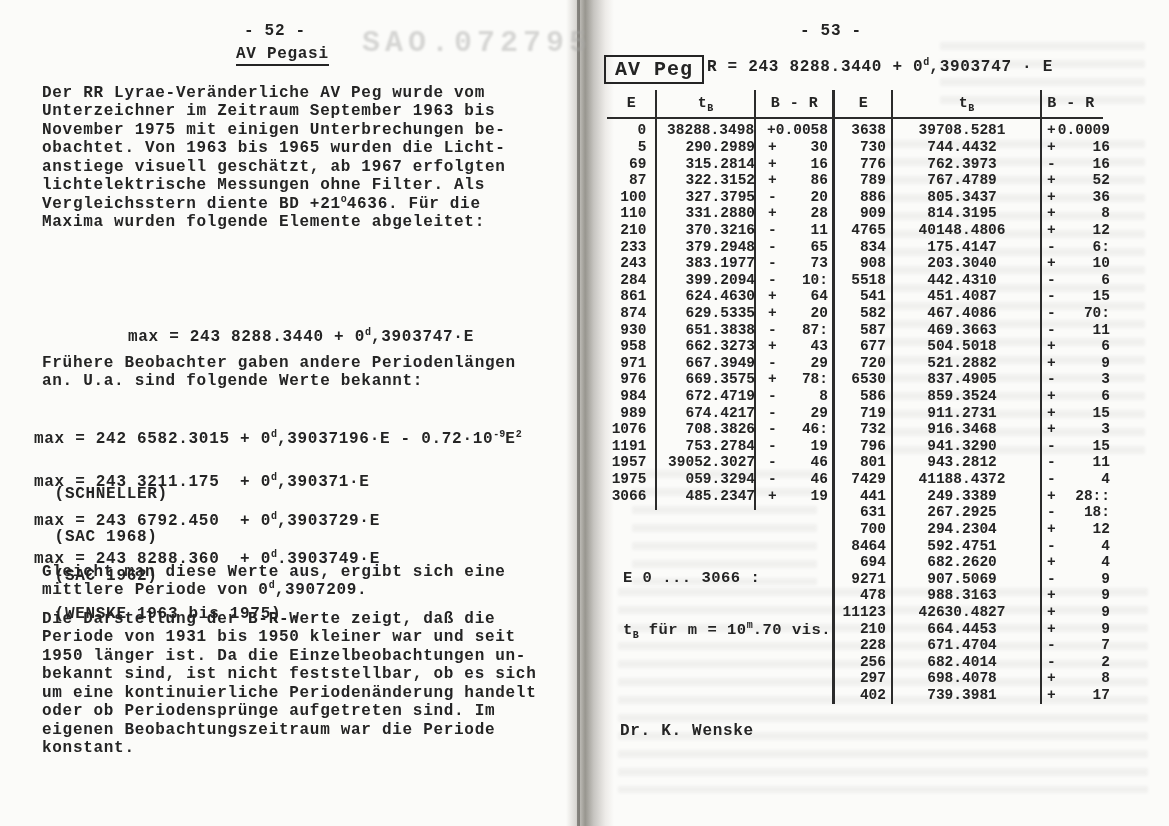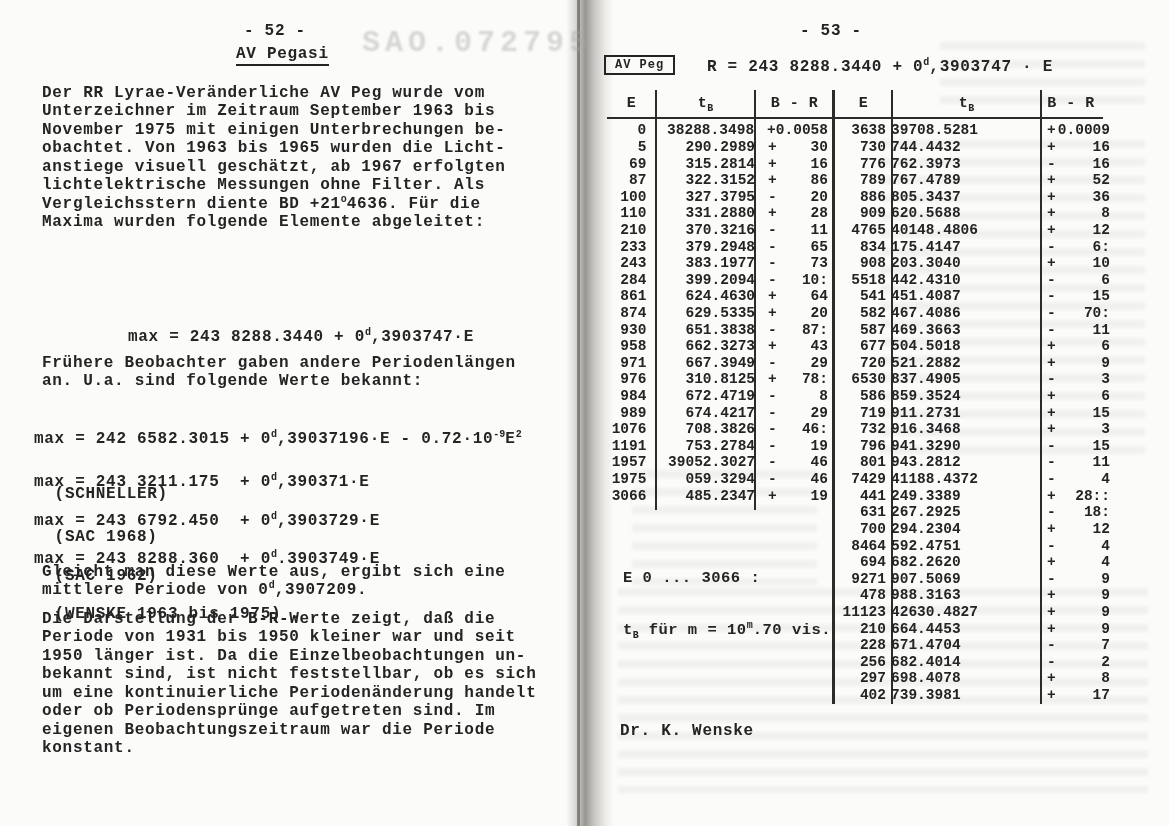--- a/index.html
+++ b/index.html
@@ -11,29 +11,29 @@
   sub{font-size:10px;letter-spacing:0;vertical-align:sub;line-height:0;}
   .underline{border-bottom:2px solid #242424;padding-bottom:1px;}
   .gutter{left:566px;top:0;width:48px;height:826px;
     background:linear-gradient(to right,rgba(215,213,209,0) 0%,#dbd9d5 20%,#98968f 40%,#c7c5c1 58%,#edebe8 82%,rgba(237,235,232,0) 100%);}
   .gutterline{left:577px;top:0;width:3px;height:826px;background:rgba(75,72,68,.55);filter:blur(.6px);}
   .watermark{left:362px;top:26px;font-size:30px;letter-spacing:5px;color:#a8a8a6;opacity:.45;filter:blur(.8px);}
   .ghost{background:repeating-linear-gradient(to bottom,rgba(128,126,122,.15) 0 8px,rgba(128,126,122,0) 8px 18px);
          filter:blur(1.6px);opacity:.55;}
   .vrule{background:#2b2b2b;}
   .hrule{background:#2b2b2b;}
-  .box{border:2px solid #242424;padding:1px 9px;font-size:12px;letter-spacing:1px;white-space:pre;}
+  .box{border:2px solid #242424;padding:1px 9px;font-size:20px;letter-spacing:1px;white-space:pre;}
   .thead{font-size:15px;letter-spacing:.5px;text-align:center;white-space:pre;}
   .trow{display:flex;height:16.62px;align-items:center;font-size:14.5px;letter-spacing:0;white-space:nowrap;}
   .c{display:block;box-sizing:border-box;}
   .lh .e{width:47px;text-align:right;padding-right:4px;}
   .lh .tb{width:123px;text-align:right;padding-right:6px;}
   .lh .br{width:79px;display:flex;justify-content:space-between;padding:0 5px 0 7px;}
   .rh .e{width:55px;text-align:right;padding-right:5px;}
-  .rh .tb{width:149px;text-align:left;padding-right:7px;}
+  .rh .tb{width:149px;text-align:center;padding-right:7px;}
   .rh .br{width:72px;display:flex;justify-content:space-between;padding:0 2px 0 7px;}
   .note{white-space:pre;font-size:15.5px;letter-spacing:.5px;line-height:17.2px;}
 </style>
 </head>
 <body>
 
 <div id="canvas">
 
   <div class="abs gutter"></div>
   <div class="abs gutterline"></div>
@@ -220,21 +220,21 @@
       <div class="trow lh">
         <span class="c e">971</span>
         <span class="c tb">667.3949</span>
         <span class="c br">
           <span class="sg">-</span>
           <span class="vv">29</span>
         </span>
       </div>
       <div class="trow lh">
         <span class="c e">976</span>
-        <span class="c tb">310.8125</span>
+        <span class="c tb">669.3575</span>
         <span class="c br">
           <span class="sg">+</span>
           <span class="vv">78:</span>
         </span>
       </div>
       <div class="trow lh">
         <span class="c e">984</span>
         <span class="c tb">672.4719</span>
         <span class="c br">
           <span class="sg">-</span>
@@ -326,21 +326,21 @@
       <div class="trow rh">
         <span class="c e">886</span>
         <span class="c tb">805.3437</span>
         <span class="c br">
           <span class="sg">+</span>
           <span class="vv">36</span>
         </span>
       </div>
       <div class="trow rh">
         <span class="c e">909</span>
-        <span class="c tb">620.5688</span>
+        <span class="c tb">814.3195</span>
         <span class="c br">
           <span class="sg">+</span>
           <span class="vv">8</span>
         </span>
       </div>
       <div class="trow rh">
         <span class="c e">4765</span>
         <span class="c tb">40148.4806</span>
         <span class="c br">
           <span class="sg">+</span>

